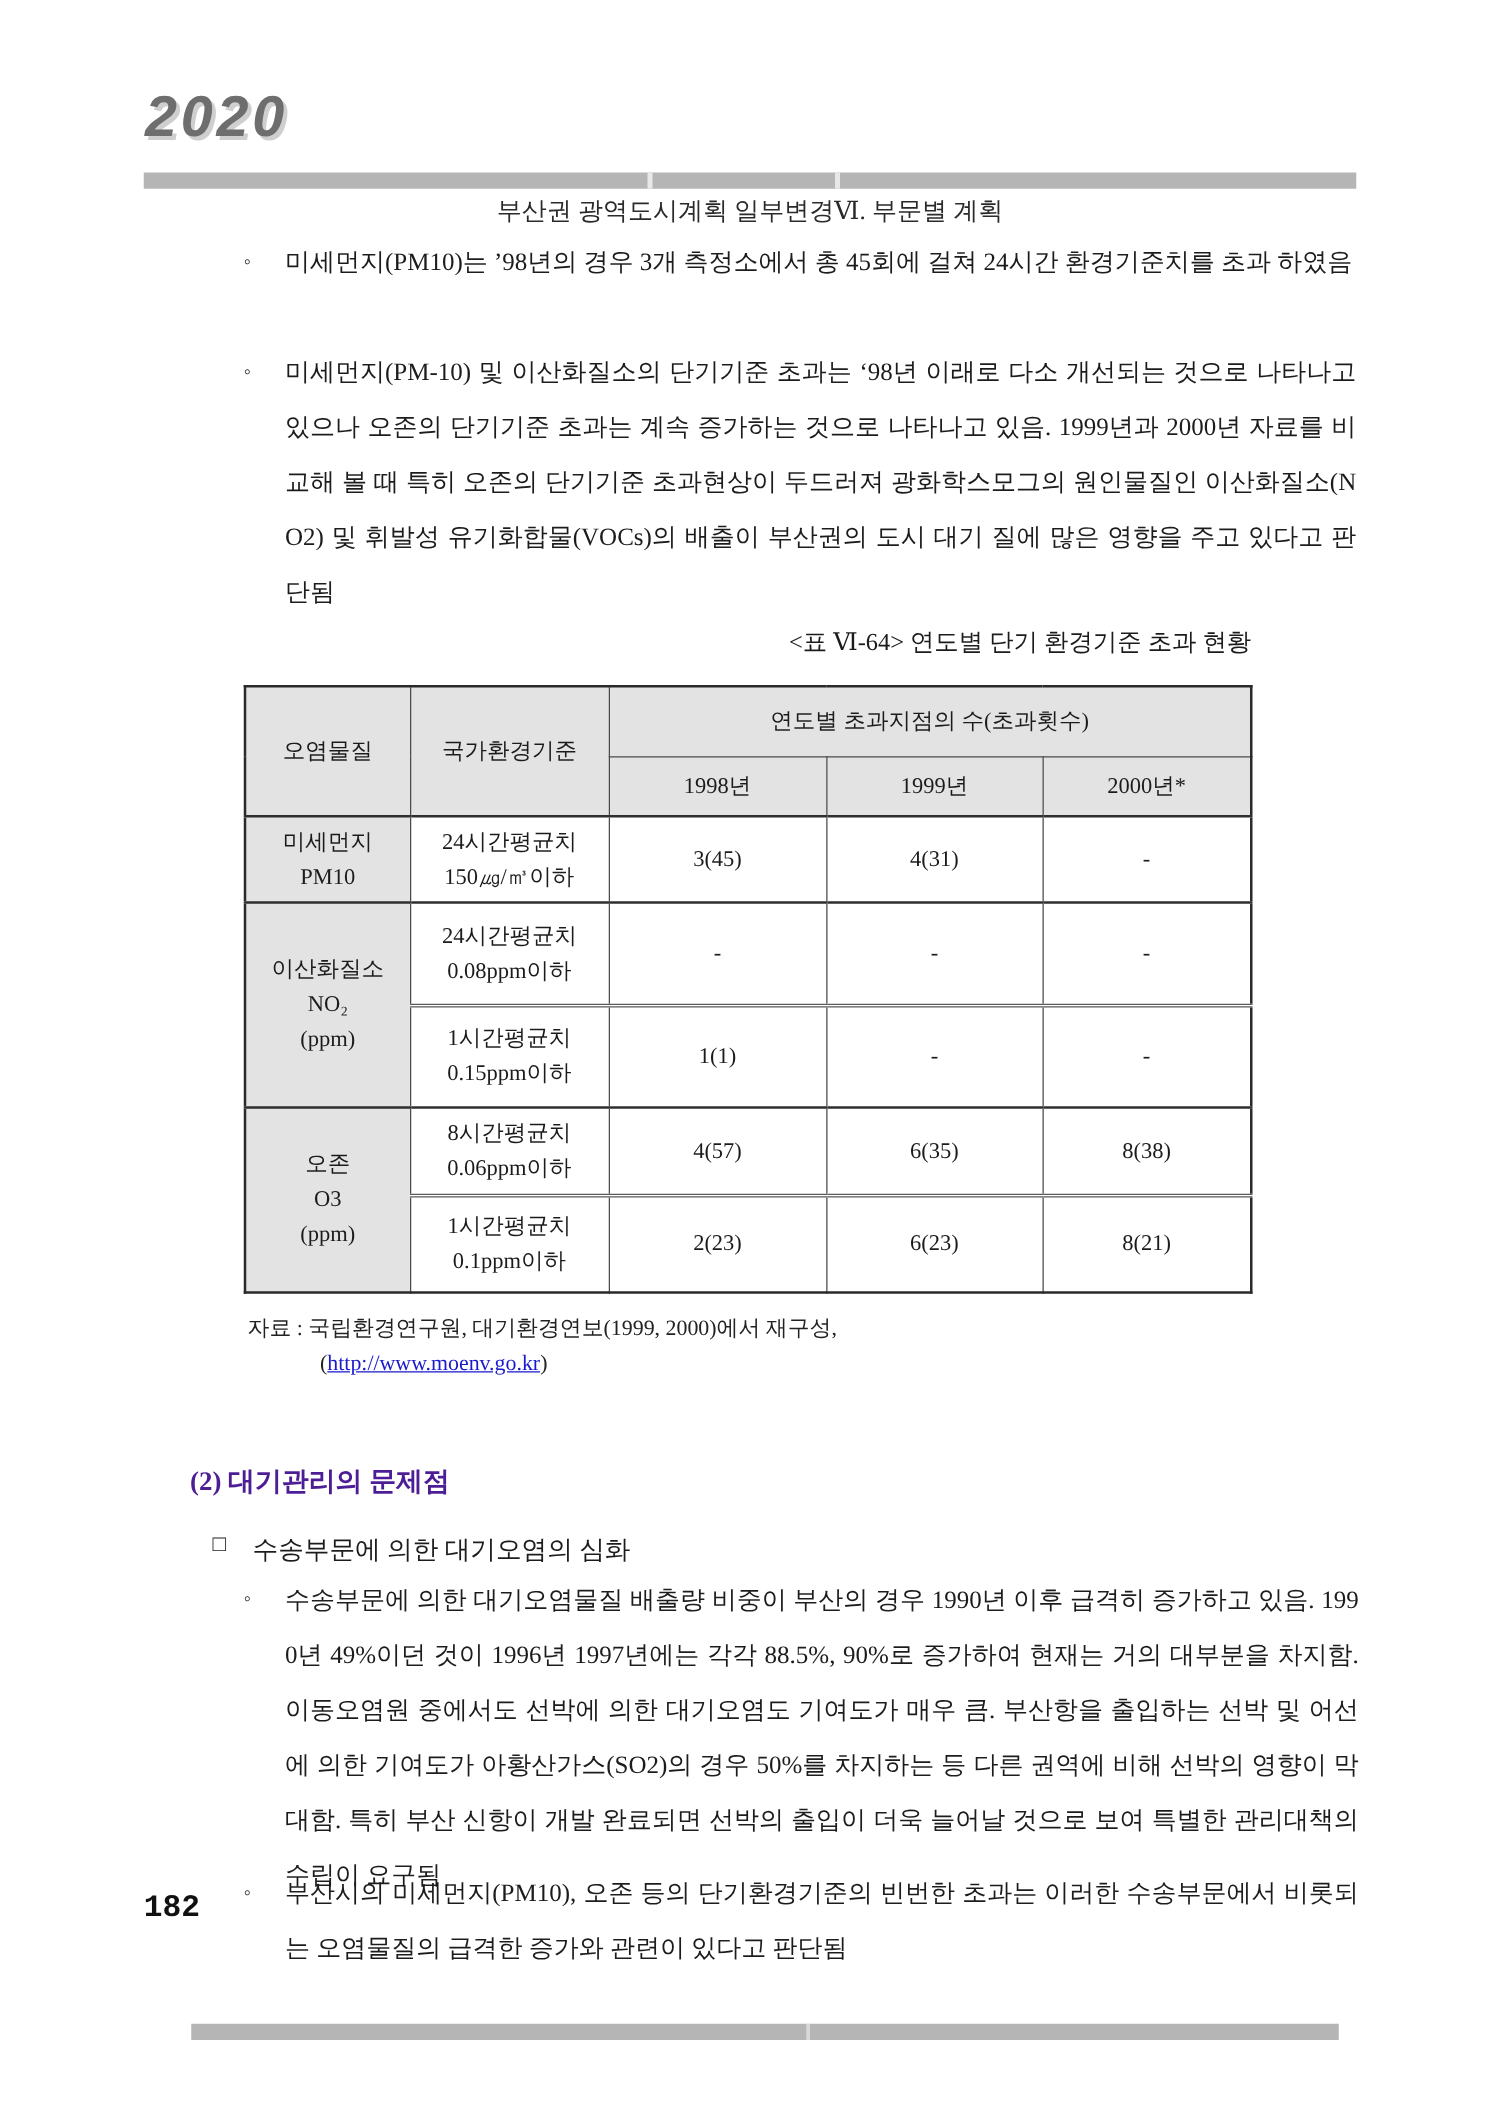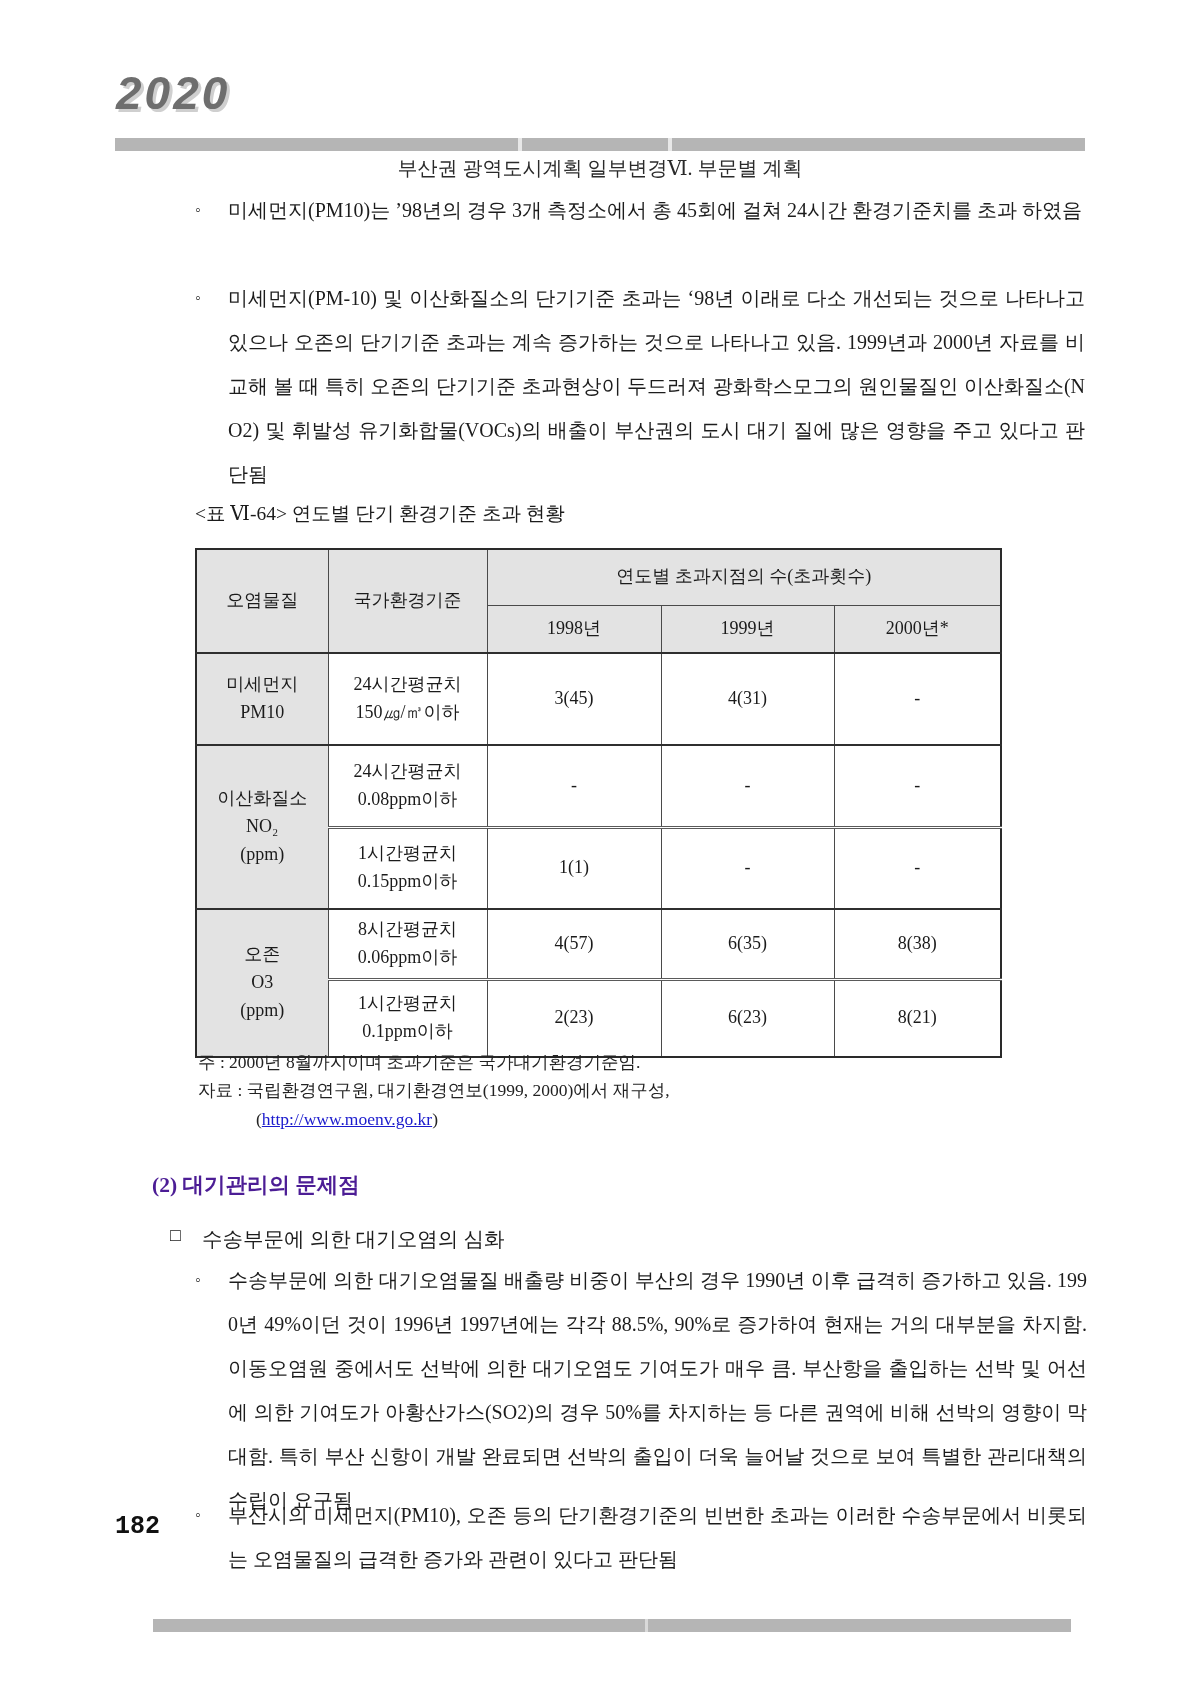--- a/index.html
+++ b/index.html
@@ -25,31 +25,31 @@
   .bullet{display:flex;align-items:flex-start;}
   .bullet .marker{width:33px;flex:0 0 33px;font-size:16px;line-height:44px;color:#222;}
   .bullet .btxt{flex:1;font-size:20px;line-height:44px;text-align:justify;
     word-break:break-all;color:#1c1c1c;}
   .b1{left:195px;top:188px;width:890px;}
   .b2{left:195px;top:276px;width:890px;}
   .b3{left:195px;top:1258px;width:892px;}
   .b4{left:195px;top:1493px;width:892px;}
 
   
-  .tcaption{left:195px;top:500px;width:806px;text-align:left;font-size:19.5px;color:#1b1b1b;}
+  .tcaption{left:195px;top:500px;width:806px;text-align:right;font-size:19.5px;color:#1b1b1b;}
   .envtable{left:195px;top:548px;}
   table{border-collapse:collapse;table-layout:fixed;font-size:18px;color:#1b1b1b;
     border:2px solid #2a2a2a;}
   th,td{border:1px solid #4a4a4a;text-align:center;vertical-align:middle;
     white-space:pre-line;font-weight:normal;padding:2px;line-height:1.55;}
   .gray{background:#e3e3e3;}
   tr.group-start th, tr.group-start td{border-top:2px solid #2f2f2f;}
   tr.subrow td{border-top:3px double #5a5a5a;}
   tr.hd1{height:56px;} tr.hd2{height:48px;padding-left:31px;}
-  tr.r1{height:92px;} tr.r2{height:82px;} tr.r3{height:82px;}
+  tr.r1{height:69px;} tr.r2{height:82px;} tr.r3{height:82px;}
   tr.r4{height:70px;} tr.r5{height:78px;}
 
   
   .notes{left:198px;top:1048px;width:860px;font-size:17.5px;line-height:1.62;color:#222;}
   .note-indent{padding-left:58px;}
   .link{color:#1a1acd;text-decoration:underline;cursor:pointer;}
 
   
   .sec2{left:152px;top:1170px;font-size:21.5px;font-weight:bold;color:#4c1d95;}
   .subhead{left:170px;top:1225px;width:915px;display:flex;font-size:20.5px;color:#1c1c1c;}
@@ -146,21 +146,20 @@
 0.1ppm이하</td>
         <td>2(23)</td>
         <td>6(23)</td>
         <td>8(21)</td>
       </tr>
     </tbody>
   </table>
 </div>
 
 <div class="abs notes">
-  <div>주 : 2000년 8월까지이며 초과기준은 국가대기환경기준임.</div>
   <div>자료 : 국립환경연구원, 대기환경연보(1999, 2000)에서 재구성,</div>
   <div class="note-indent">
     <span>(</span><span class="link">http://www.moenv.go.kr</span><span>)</span>
   </div>
 </div>
 
 <div class="abs sec2">(2) 대기관리의 문제점</div>
 
 <div class="abs subhead">
   <span class="marker">□</span>

